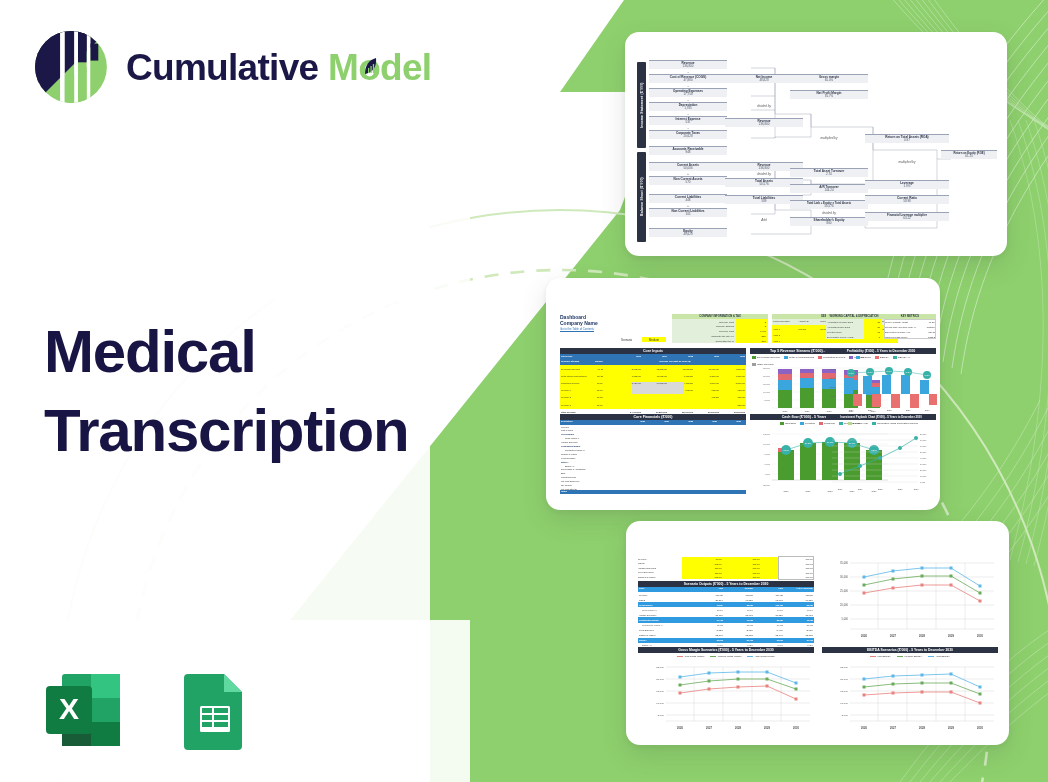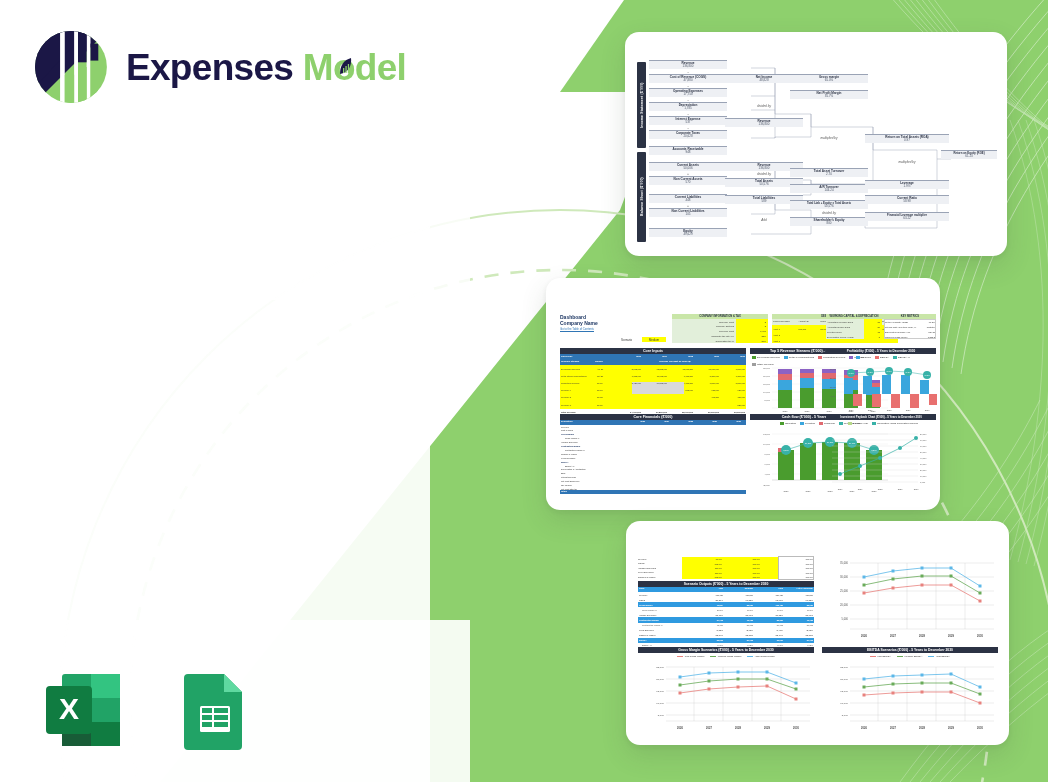--- a/index.html
+++ b/index.html
@@ -176,34 +176,38 @@
             <rect x="42" y="60" width="12" height="46"></rect>
             <rect x="59" y="50" width="11" height="56"></rect>
             <rect x="75" y="42" width="10" height="64"></rect>
           </g>
           <path d="M 0 62 L 40 62 L 40 106 L 0 106 Z" fill="#1b1746" opacity="0"></path>
         </g>
         <circle cx="50" cy="50" r="46" fill="none" stroke="#ffffff" stroke-width="0"></circle>
       </svg>
     </div>
     <div class="logo-text">
-      <span class="lt-dark">Expenses </span><span class="lt-green">M</span><span class="lt-o lt-green">
+      <span class="lt-dark">Cumulative </span><span class="lt-green">M</span><span class="lt-o lt-green">
         <span>o</span>
         <svg width="14" height="18" viewBox="0 0 14 18" style="position:absolute;left:6px;top:9px;">
           <path d="M1 16 C1 7, 5 2, 12 0 C13 8, 9 15, 1 16 Z" fill="#1b1746"></path>
           <g fill="#8ed06d">
             <rect x="4" y="10" width="1.3" height="5"></rect>
             <rect x="6.4" y="8" width="1.3" height="7"></rect>
             <rect x="8.8" y="6" width="1.3" height="9"></rect>
           </g>
         </svg>
       </span><span class="lt-green">del</span>
     </div>
   </div>
 
+  <div class="headline">
+    <span class="l1">Medical</span>
+    <span class="l2">Transcription</span>
+  </div>
 
   <div class="app-icons">
     <div>
       <svg width="92" height="92" viewBox="0 0 92 92">
         <rect x="24" y="10" width="58" height="72" rx="3" fill="#21a366"></rect>
         <rect x="53" y="10" width="29" height="24" fill="#33c481"></rect>
         <rect x="53" y="34" width="29" height="24" fill="#21a366"></rect>
         <rect x="53" y="58" width="29" height="24" fill="#107c41"></rect>
         <rect x="24" y="58" width="29" height="24" fill="#185c37"></rect>
         <rect x="24" y="34" width="29" height="24" fill="#107c41"></rect>

